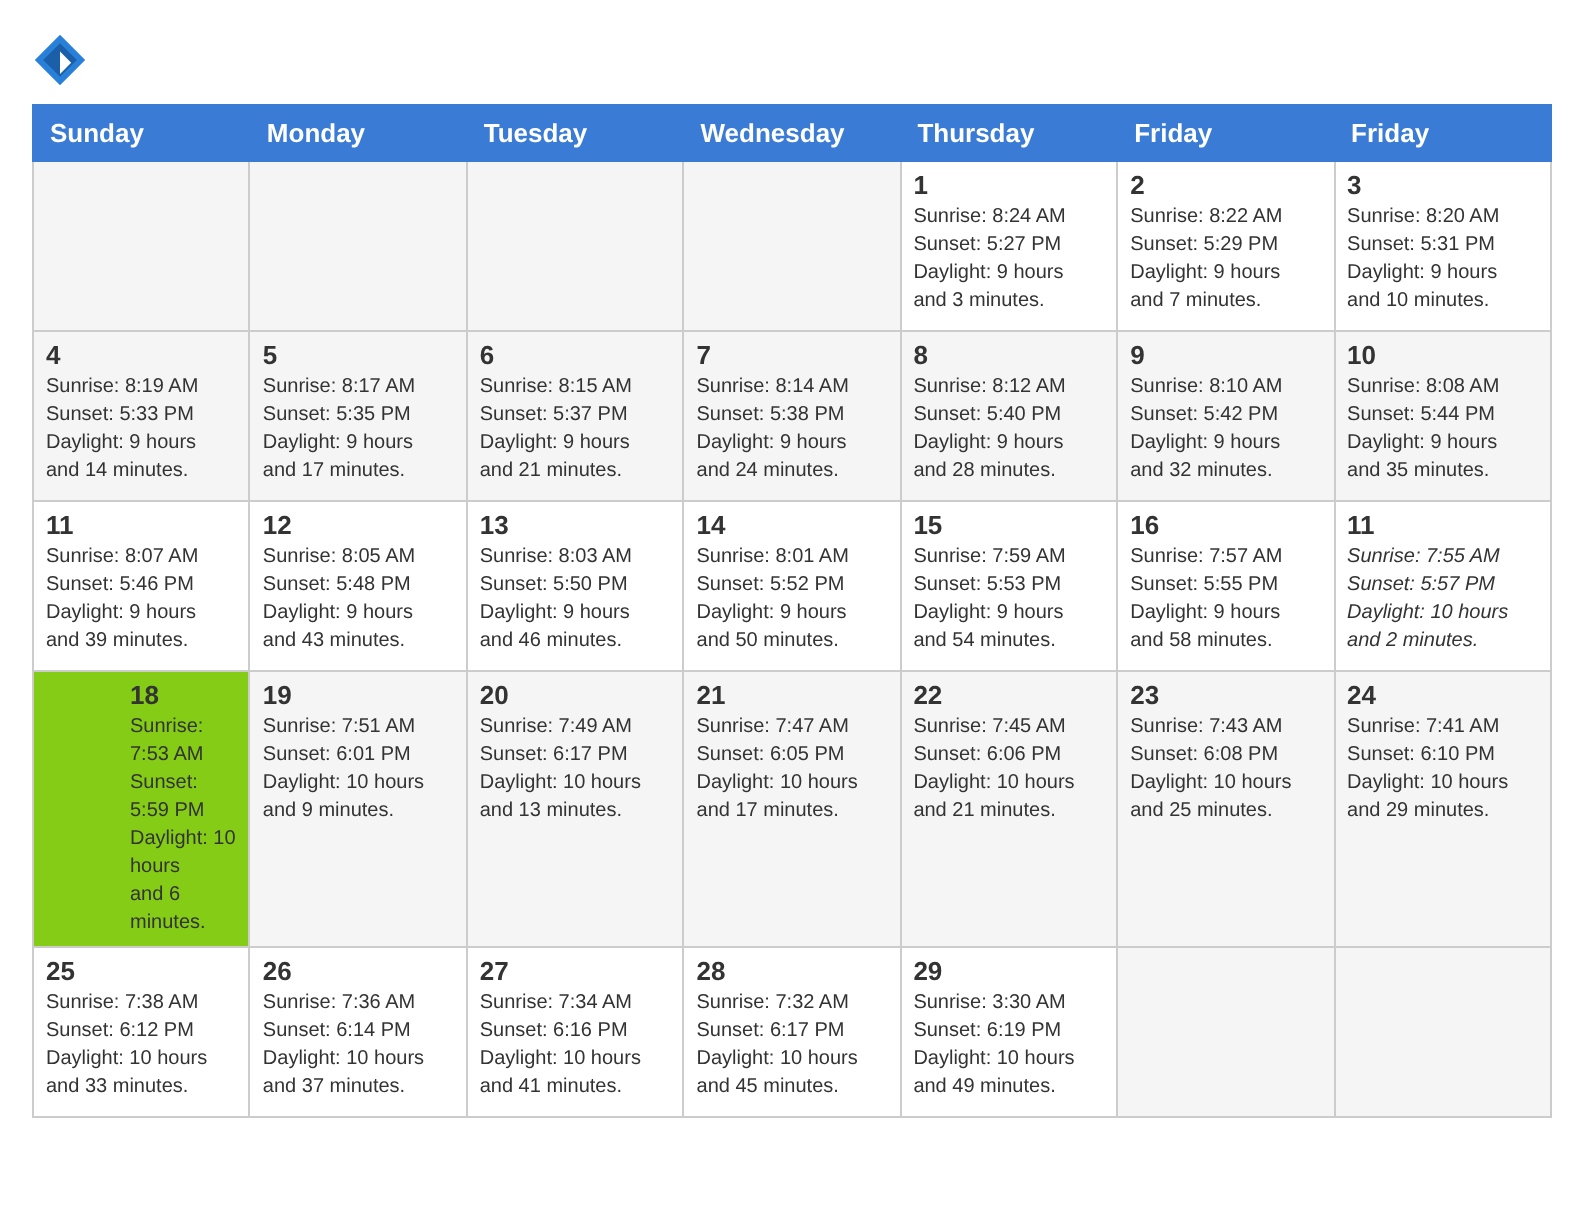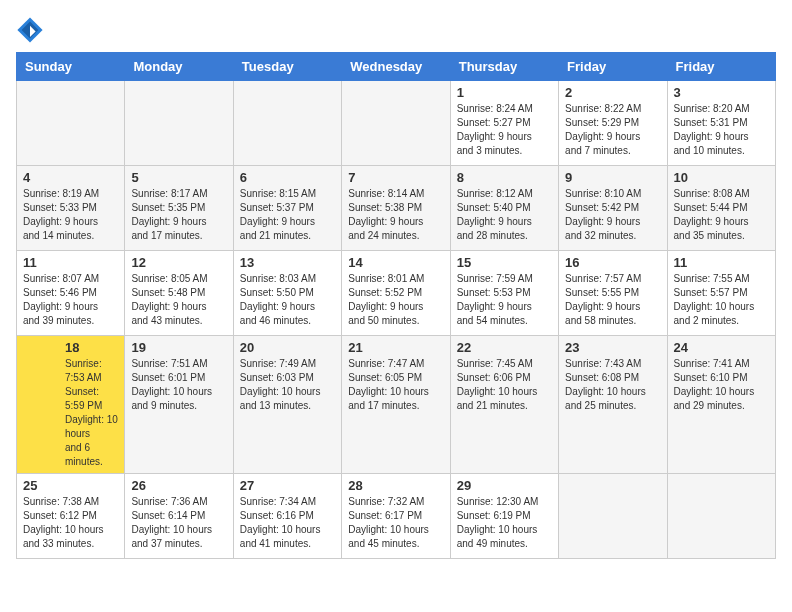--- a/index.html
+++ b/index.html
@@ -248,45 +248,45 @@
         </td>
         <td style="background: rgb(255, 255, 255);">
           <span class="day-number">16</span>
           <div class="day-info" style="white-space: pre-line;">Sunrise: 7:57 AM
 Sunset: 5:55 PM
 Daylight: 9 hours
 and 58 minutes.</div>
         </td>
         <td style="background: rgb(255, 255, 255);">
           <span class="day-number">11</span>
-          <div class="day-info" style="white-space: pre-line;">Sunrise: 7:55 AM
+          <div class="day-info" style="white-space: pre-line; font-style: italic;">Sunrise: 7:55 AM
 Sunset: 5:57 PM
 Daylight: 10 hours
 and 2 minutes.</div>
         </td>
       </tr>
       <tr>
-        <td style="background: #fde047; padding-left: 48px;">
+        <td style="background: #84cc16; padding-left: 48px;">
           <span class="day-number">18</span>
           <div class="day-info" style="white-space: pre-line;">Sunrise: 7:53 AM
 Sunset: 5:59 PM
 Daylight: 10 hours
 and 6 minutes.</div>
         </td>
         <td style="background: rgb(245, 245, 245);">
           <span class="day-number">19</span>
           <div class="day-info" style="white-space: pre-line;">Sunrise: 7:51 AM
 Sunset: 6:01 PM
 Daylight: 10 hours
 and 9 minutes.</div>
         </td>
         <td style="background: rgb(245, 245, 245);">
           <span class="day-number">20</span>
           <div class="day-info" style="white-space: pre-line;">Sunrise: 7:49 AM
-Sunset: 6:03 PM
+Sunset: 6:17 PM
 Daylight: 10 hours
 and 13 minutes.</div>
         </td>
         <td style="background: rgb(245, 245, 245);">
           <span class="day-number">21</span>
           <div class="day-info" style="white-space: pre-line;">Sunrise: 7:47 AM
 Sunset: 6:05 PM
 Daylight: 10 hours
 and 17 minutes.</div>
         </td>
@@ -336,21 +336,21 @@
         </td>
         <td style="background: rgb(255, 255, 255);">
           <span class="day-number">28</span>
           <div class="day-info" style="white-space: pre-line;">Sunrise: 7:32 AM
 Sunset: 6:17 PM
 Daylight: 10 hours
 and 45 minutes.</div>
         </td>
         <td style="background: rgb(255, 255, 255);">
           <span class="day-number">29</span>
-          <div class="day-info" style="white-space: pre-line;">Sunrise: 12:30 AM
+          <div class="day-info" style="white-space: pre-line;">Sunrise: 3:30 AM
 Sunset: 6:19 PM
 Daylight: 10 hours
 and 49 minutes.</div>
         </td>
         <td class="empty-cell"></td>
         <td class="empty-cell"></td>
       </tr>
     </tbody>
 </table>
 

